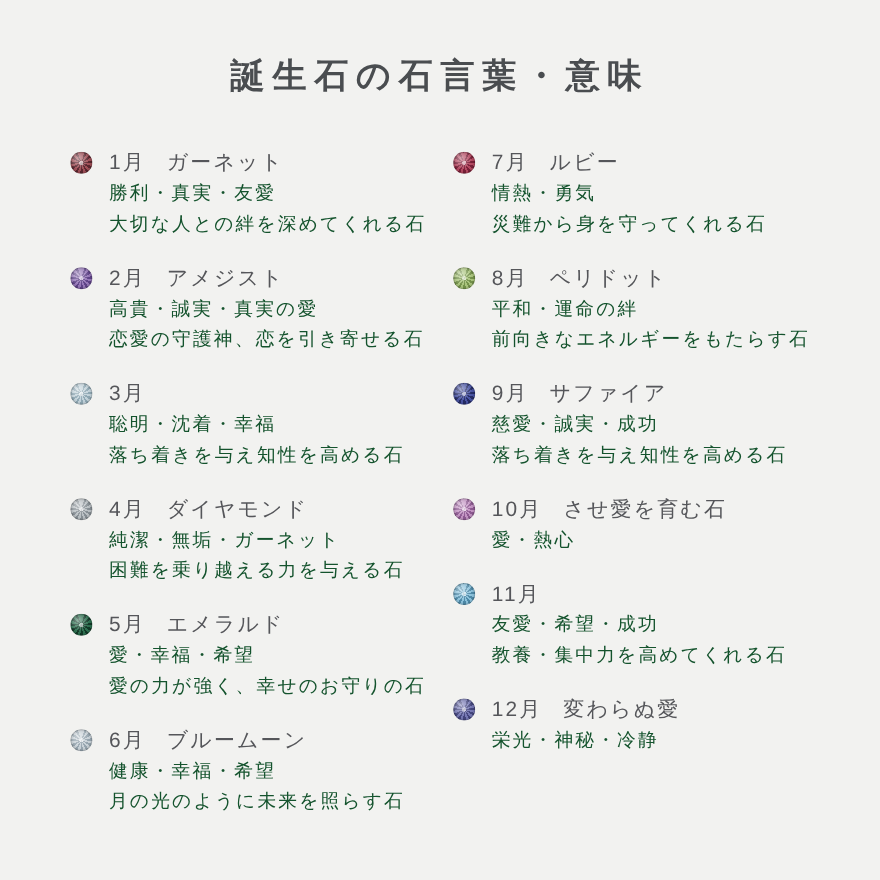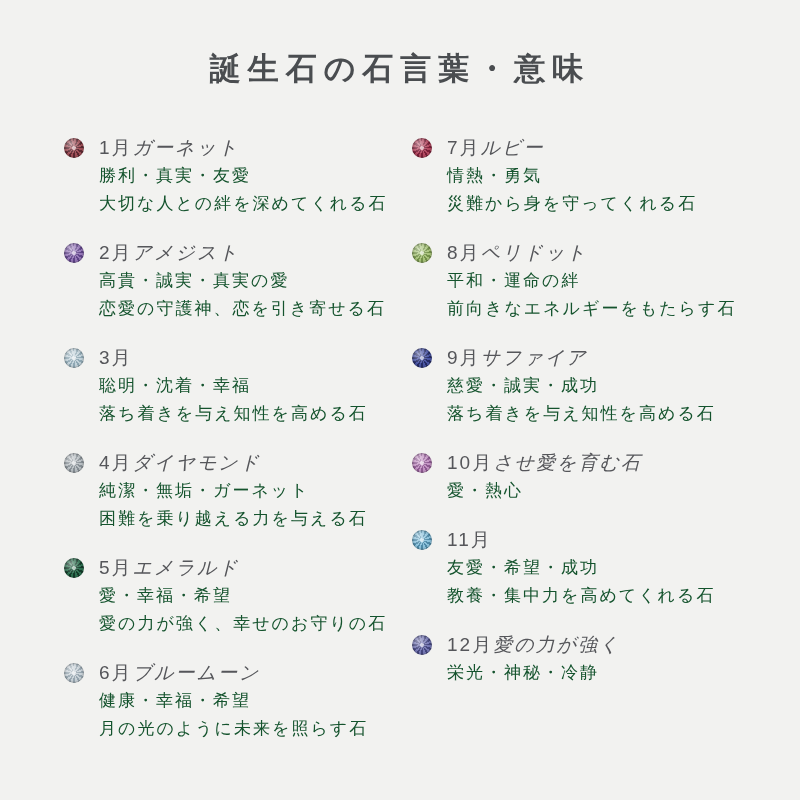--- a/index.html
+++ b/index.html
@@ -49,21 +49,21 @@
     height: 20px;
     border-radius: 50%;
     margin-right: 15px;
     background:
       radial-gradient(circle at 50% 50%, rgba(255,255,255,.55) 0 13%, rgba(255,255,255,0) 14%),
       radial-gradient(circle at 36% 30%, rgba(255,255,255,.5), rgba(255,255,255,0) 52%),
       repeating-conic-gradient(var(--c1) 0deg 16deg, var(--c2) 16deg 30deg, var(--c1) 30deg 46deg, var(--c2) 46deg 62deg);
     box-shadow: inset 0 0 3px rgba(0,0,0,.35), inset 0 0 1px rgba(0,0,0,.5);
   }
   .stone {
-    font-style: italic;
+    margin-left: 19px;
   }
   .meanings, .desc {
     margin: 0 0 0 35px;
     font-size: 17px;
     line-height: 28px;
     letter-spacing: 2px;
     color: #14532d;
   }
 </style>
 </head>
@@ -184,20 +184,20 @@
           <span>11月</span>
         </div>
         <p class="meanings">友愛・希望・成功</p>
         <p class="desc">教養・集中力を高めてくれる石</p>
       </section>
 
       <section class="entry">
         <div class="head">
           <span class="gem" style="--c1: #7678b4; --c2: #44467e;"></span>
           <span>12月</span>
-          <span class="stone">愛の力が強く</span>
+          <span class="stone">変わらぬ愛</span>
         </div>
         <p class="meanings">栄光・神秘・冷静</p>
       </section>
 
     </div>
   </div>
 </div>
 
 </body></html>

